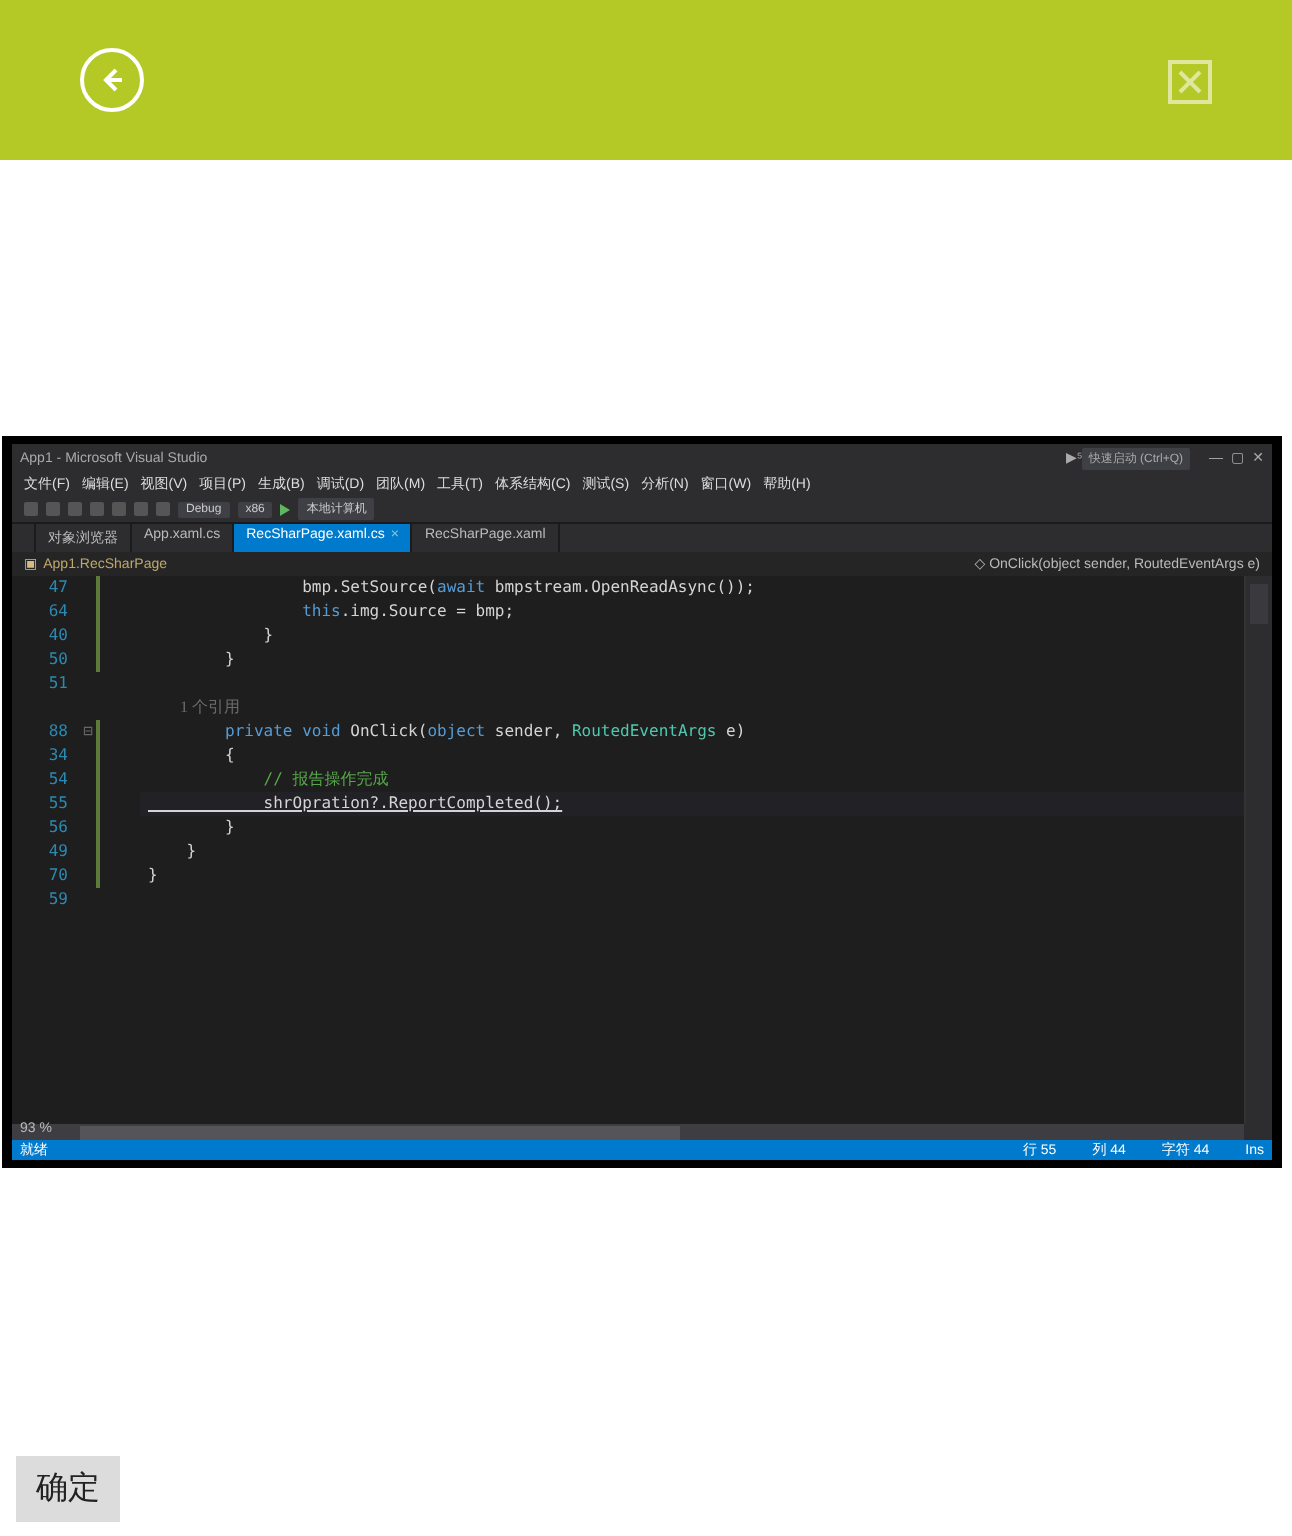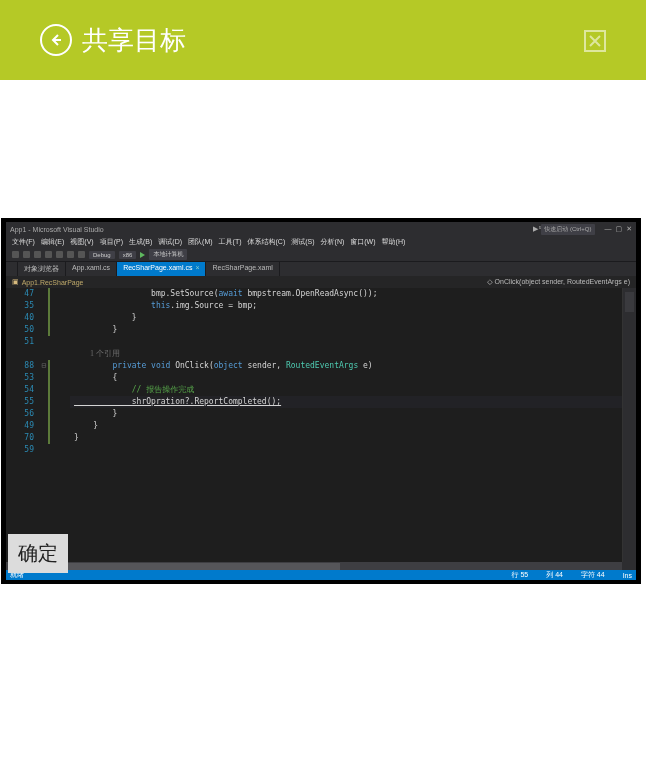--- a/index.html
+++ b/index.html
@@ -44,21 +44,21 @@
     border: 2px solid rgba(255,255,255,0.55);
     display: flex;
     align-items: center;
     justify-content: center;
     color: rgba(255,255,255,0.55);
   }
   .close-x svg { display: block; }
 
   .content-area {
     position: relative;
-    height: 500px;
+    height: 688px;
   }
 
   .vs-shot {
     position: absolute;
     left: 1px;
     top: 138px;
     width: 640px;
     height: 366px;
     background: #000;
   }
@@ -246,36 +246,35 @@
   }
   .vs-status .sp { flex: 1; }
   .vs-status .seg { margin-left: 18px; }
 
   .ok-btn {
     position: absolute;
     left: 8px;
     bottom: 7px;
     background: #dcdcdc;
     color: #222;
-    font-size: 20px;
+    font-size: 16px;
     padding: 6px 10px;
     border: none;
   }
 </style>
 </head>
 <body>
 
 <div class="topbar">
   <div class="back-circle">
     <svg width="14" height="14" viewBox="0 0 14 14">
       <path d="M9 2 L4 7 L9 12" stroke="#fff" stroke-width="2" fill="none"></path>
       <path d="M4 7 L12 7" stroke="#fff" stroke-width="2"></path>
     </svg>
   </div>
-  <div class="title">共享目标</div>
   <div class="close-x">
     <svg width="14" height="14" viewBox="0 0 14 14">
       <path d="M2 2 L12 12 M12 2 L2 12" stroke="currentColor" stroke-width="2"></path>
     </svg>
   </div>
 </div>
 
 <div class="content-area">
 
   <div class="vs-shot">
@@ -331,27 +330,27 @@
         <div class="left">
             <span style="color:#d7ba7d">▣</span>
             <span>App1.RecSharPage</span>
           </div>
         <div class="right">◇ <span>OnClick(object sender, RoutedEventArgs e)</span></div>
       </div>
 
       <div class="vs-editor">
         <div class="gutter">
             <div>47</div>
-            <div>35</div>
+            <div>64</div>
             <div>40</div>
             <div>50</div>
             <div>51</div>
             <div>&nbsp;</div>
             <div>88</div>
-            <div>53</div>
+            <div>34</div>
             <div>54</div>
             <div>55</div>
             <div>56</div>
             <div>49</div>
             <div>70</div>
             <div>59</div>
           </div>
         <div class="fold-col">
             <div style="height: 12px;"></div>
             <div style="height: 12px;"></div>

